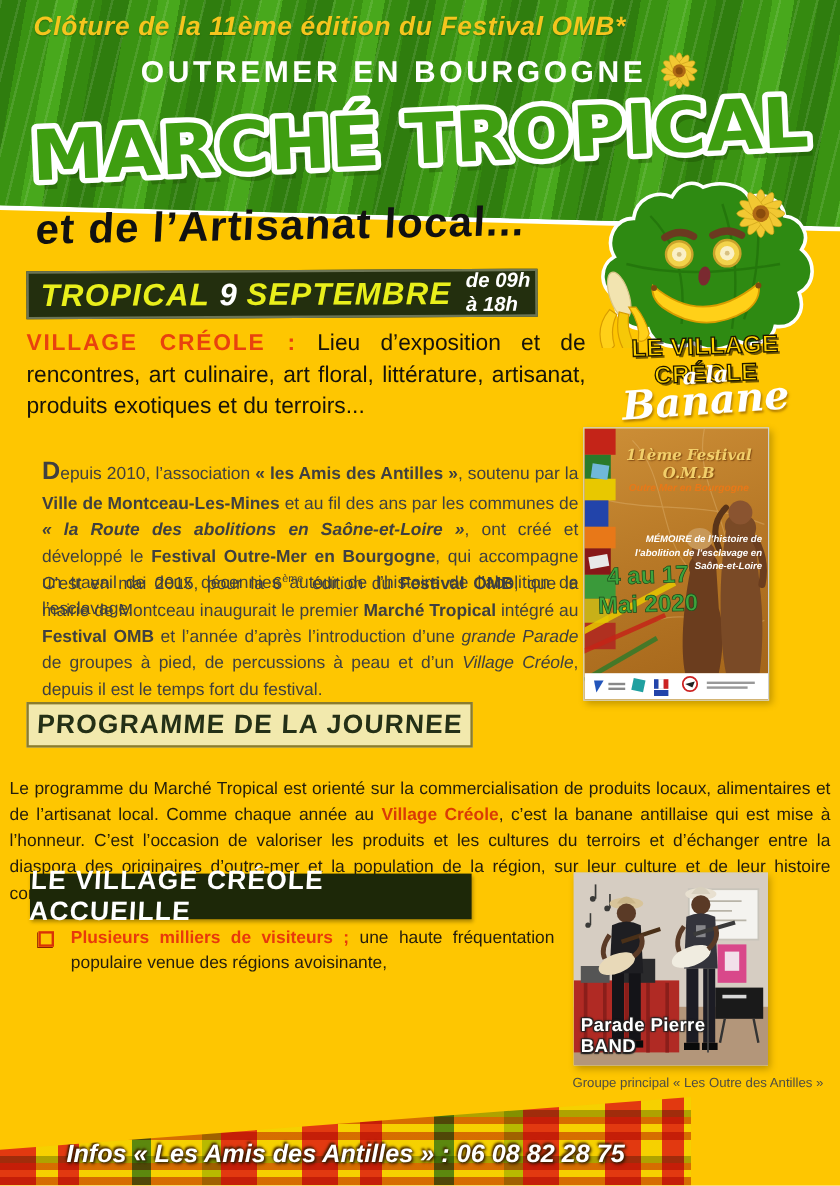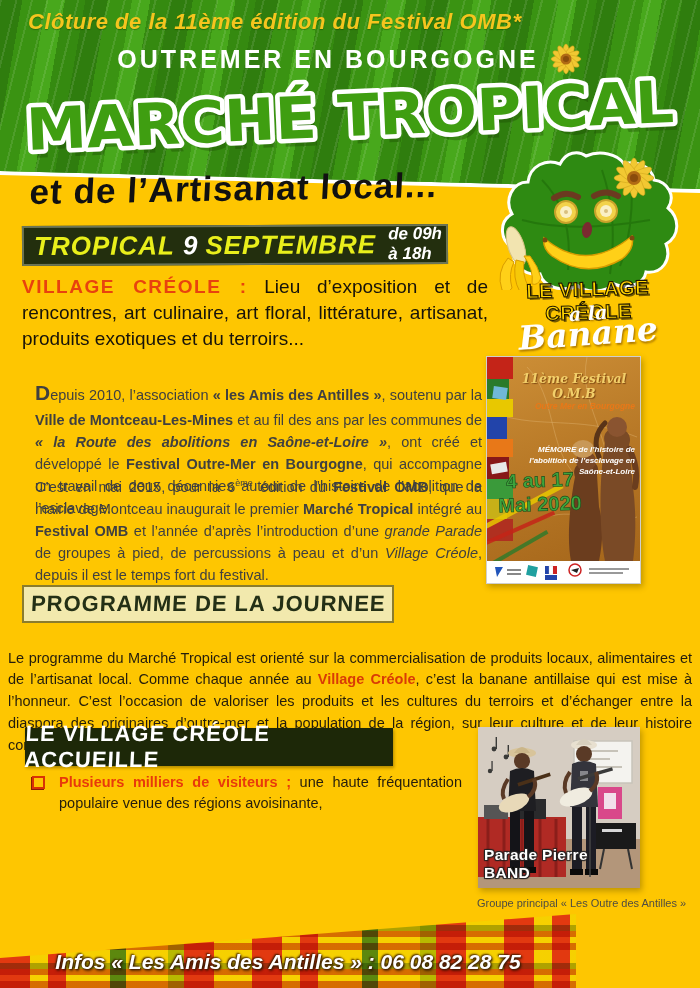--- a/index.html
+++ b/index.html
@@ -95,21 +95,21 @@
     overflow:hidden;
   }
   .poster-art{ position:absolute; top:0; left:0;}
   .poster-title{
     position:absolute; top:14px; left:26px; width:122px; text-align:center;
     font-family:"DejaVu Serif","Liberation Serif",serif;
     font-size:12.5px; font-weight:bold; font-style:italic; color:#f2cf6a;
     text-shadow:1px 1px 1px rgba(90,40,0,.6);
   }
   .poster-sub{
-    position:absolute; top:44px; left:26px; width:122px; text-align:right;
+    position:absolute; top:44px; left:26px; width:122px; text-align:center;
     font-size:8.5px; font-style:italic; font-weight:bold; color:#e87818;
   }
   .poster-memoire{
     position:absolute; top:88px; left:38px; width:110px; text-align:right;
     font-size:8px; font-weight:bold; font-style:italic; color:#ffffff; line-height:1.35;
   }
   .poster-date1,.poster-date2{
     position:absolute; left:8px; width:90px; text-align:center;
     font-size:20px; font-weight:bold; color:#3da43c;
     -webkit-text-stroke:.6px #1c4a1c; transform:rotate(-2deg);

